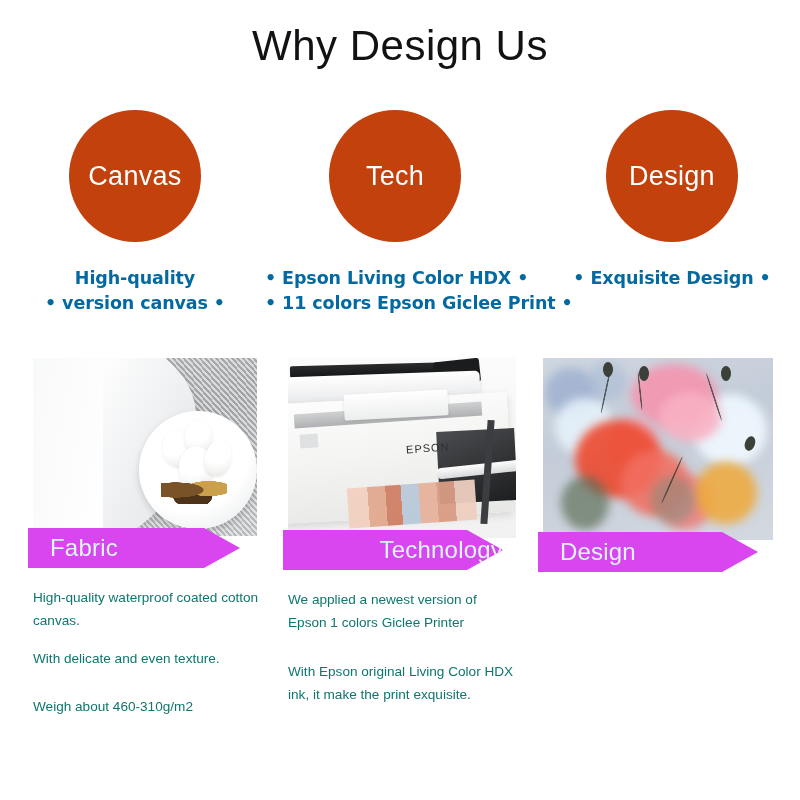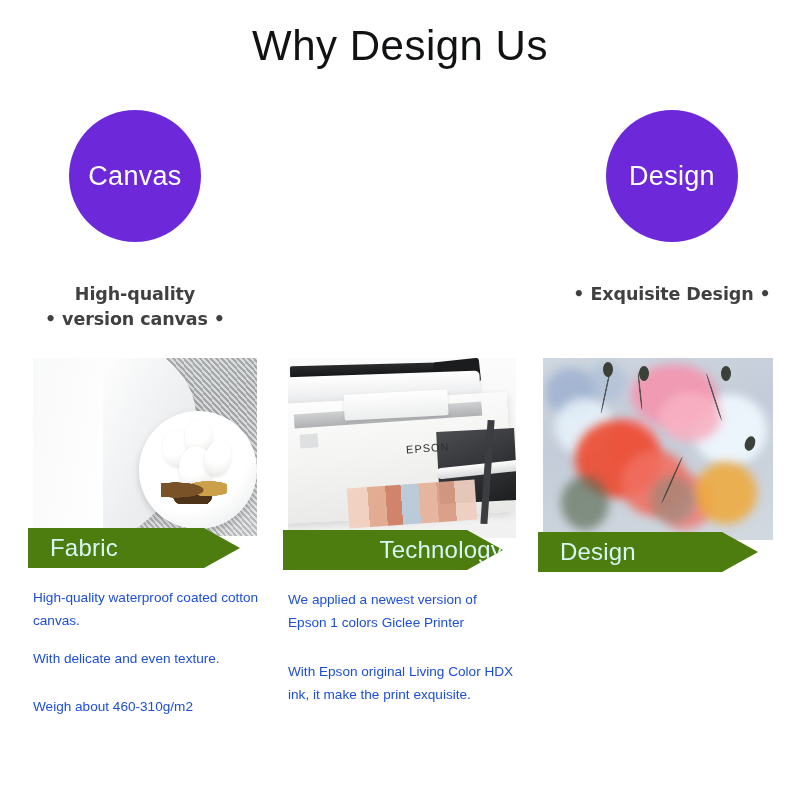--- a/index.html
+++ b/index.html
@@ -34,37 +34,37 @@
     width:260px;
     text-align:center;
   }
   .badge-col.c1{left:5px;}
   .badge-col.c2{left:265px;}
   .badge-col.c3{left:542px;}
 
   .badge-circle{
     width:132px;height:132px;
     border-radius:50%;
-    background:#6d28d9;
+    background:#c2410c;
     margin:0 auto;
     display:flex;
     align-items:center;
     justify-content:center;
   }
   .badge-circle .badge-label{
     color:#ffffff;
     font-size:27px;
     font-weight:400;
     letter-spacing:0.3px;
     line-height:1;
   }
 
   .badge-caption{
-    margin-top:40px;
-    color:#404040;
+    margin-top:24px;
+    color:#0369a1;
     font-size:17.5px;
     font-weight:700;
     line-height:1.45;
     letter-spacing:-0.1px;
     font-family:"DejaVu Sans", sans-serif;
   }
   .badge-caption .line{display:block;white-space:nowrap;}
 
   
   .cards{
@@ -235,21 +235,21 @@
   .u1{left:60px;top:4px;}
   .u2{left:178px;top:8px;}
   .u3{left:202px;top:78px;transform:rotate(20deg);}
   .u4{left:96px;top:8px;}
 
   
   .banner{
     position:relative;
     margin-top:-8px;
     width:212px;height:40px;
-    background:#4d7c0f;
+    background:#d946ef;
     -webkit-clip-path:polygon(0 0,176px 0,212px 50%,176px 100%,0 100%);
     clip-path:polygon(0 0,176px 0,212px 50%,176px 100%,0 100%);
     display:flex;align-items:center;
     box-shadow:0 2px 5px rgba(0,0,0,.08);
   }
   .card.k2 .banner{width:220px;-webkit-clip-path:polygon(0 0,184px 0,220px 50%,184px 100%,0 100%);clip-path:polygon(0 0,184px 0,220px 50%,184px 100%,0 100%);justify-content:flex-end;}
   .card.k3 .banner{width:220px;-webkit-clip-path:polygon(0 0,184px 0,220px 50%,184px 100%,0 100%);clip-path:polygon(0 0,184px 0,220px 50%,184px 100%,0 100%);}
   .banner-label{
     color:#d9f6f4;
     font-size:24px;
@@ -262,21 +262,21 @@
 
   
   .body-copy{
     margin-top:18px;
     padding-left:5px;
     width:228px;
   }
   .card.k3 .body-copy{width:238px;}
   .body-copy p{
     margin:0 0 14px 0;
-    color:#1d4ed8;
+    color:#0f766e;
     font-size:13.6px;
     line-height:1.72;
     font-family:"Liberation Sans", sans-serif;
   }
   .body-copy p:last-child{margin-bottom:0;margin-top:25px;}
 </style>
 </head>
 <body>
 
 <div class="page-title">Why Design Us</div>
@@ -286,20 +286,29 @@
   <div class="badge-col c1">
     <div class="badge-circle">
       <span class="badge-label">Canvas</span>
     </div>
     <div class="badge-caption">
       <span class="line">High-quality</span>
       <span class="line">• version canvas •</span>
     </div>
   </div>
 
+  <div class="badge-col c2">
+    <div class="badge-circle">
+      <span class="badge-label">Tech</span>
+    </div>
+    <div class="badge-caption">
+      <span class="line">• Epson Living Color HDX •</span>
+      <span class="line">• 11 colors Epson Giclee Print •</span>
+    </div>
+  </div>
 
   <div class="badge-col c3">
     <div class="badge-circle">
       <span class="badge-label">Design</span>
     </div>
     <div class="badge-caption">
       <span class="line">• Exquisite Design •</span>
     </div>
   </div>
 

